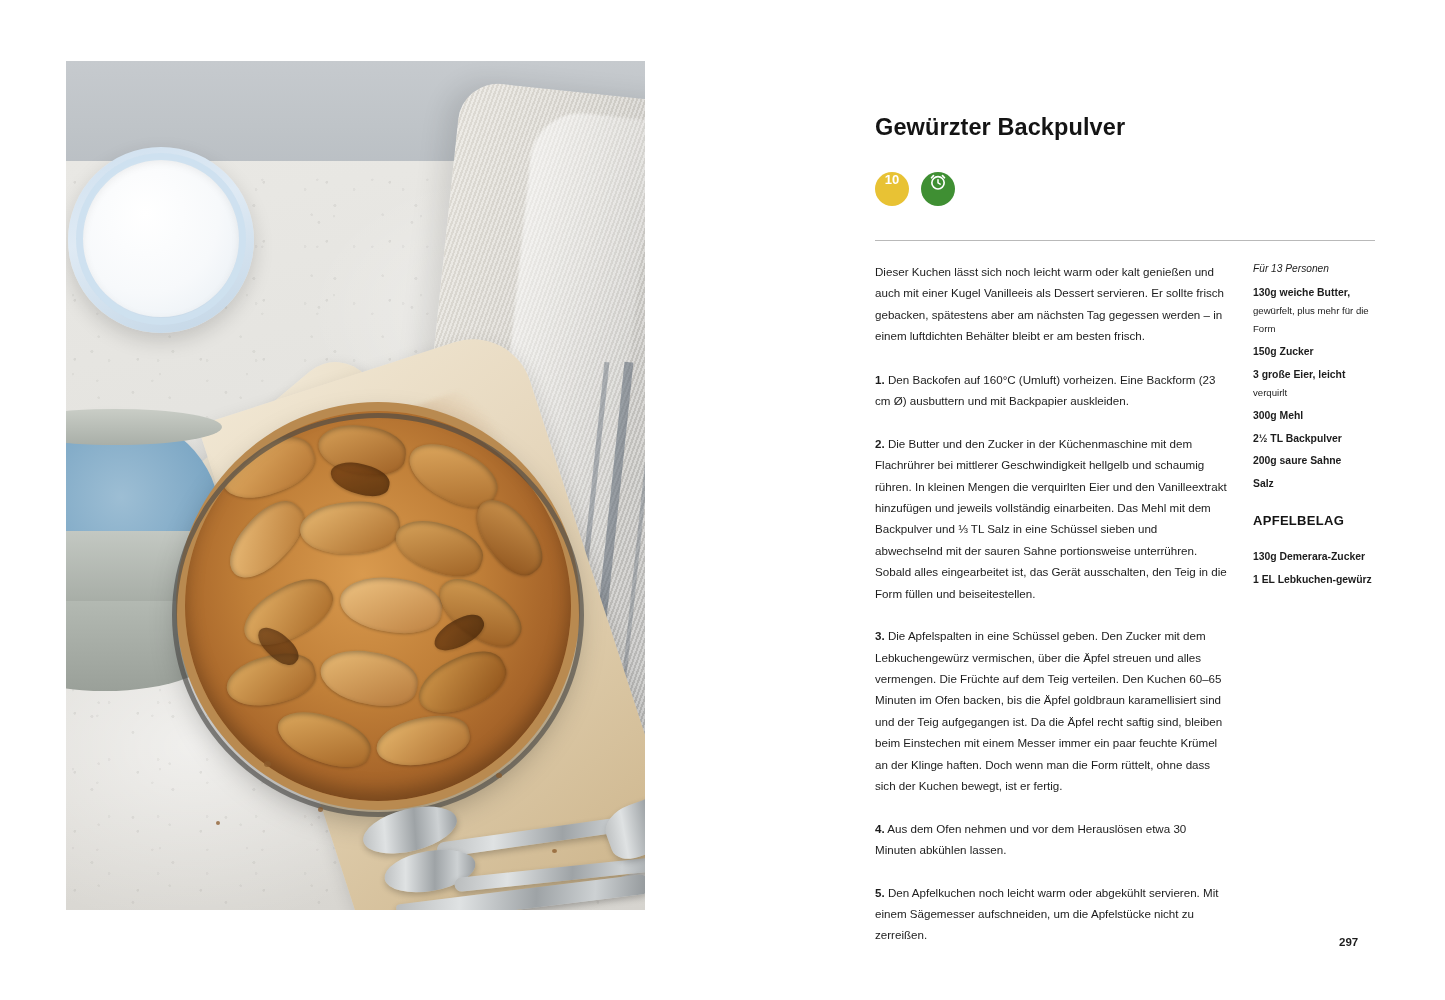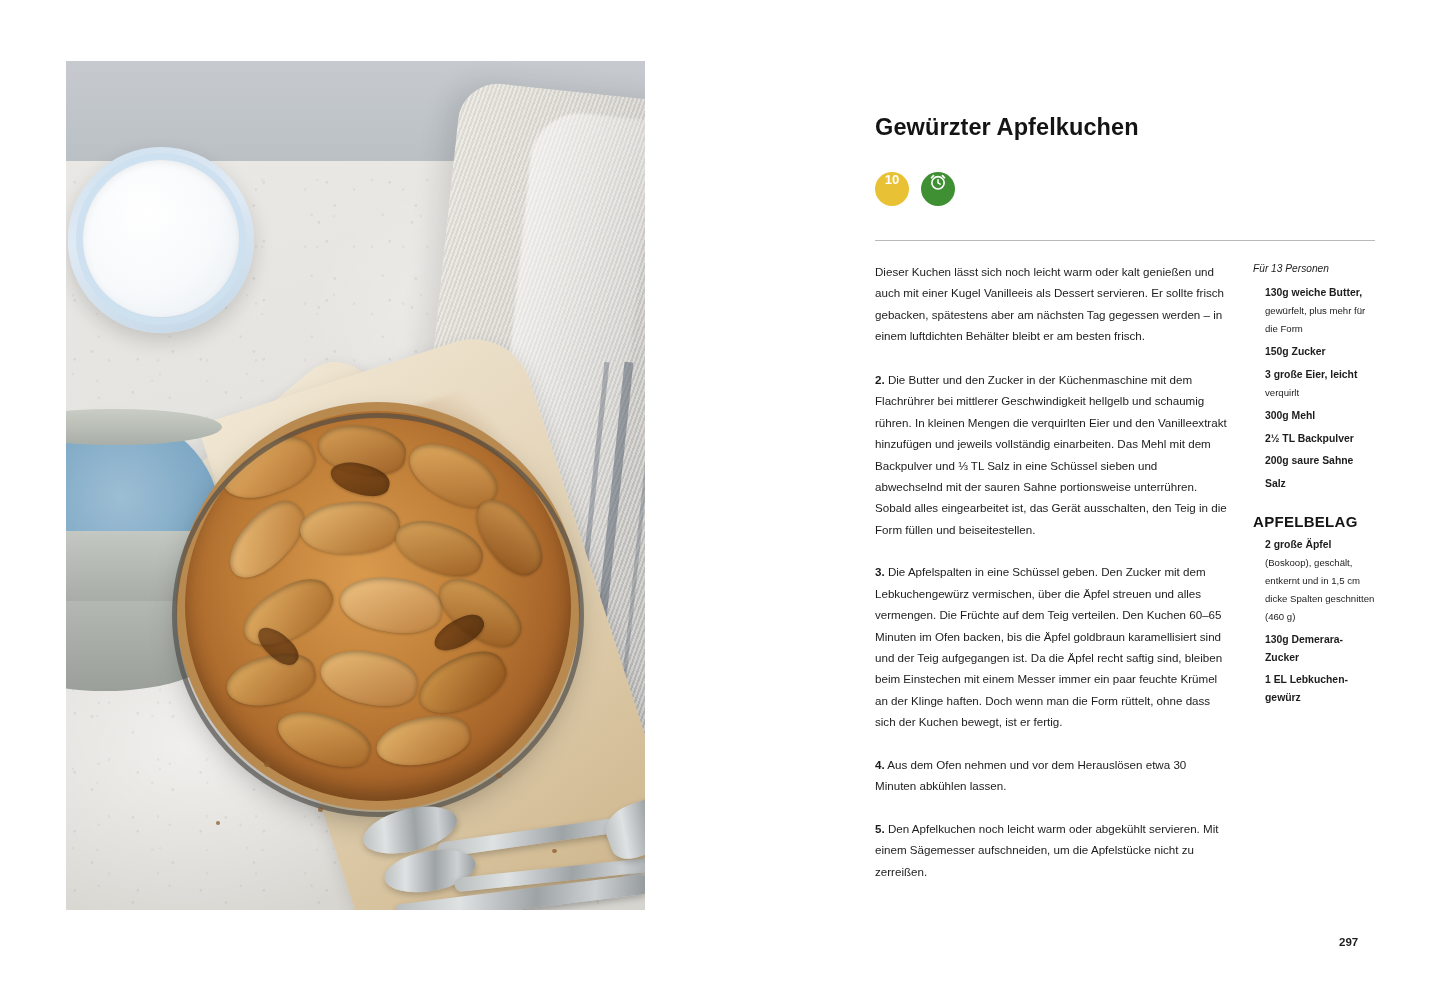--- a/index.html
+++ b/index.html
@@ -305,32 +305,32 @@
     font-style: italic;
     font-size: 10.2px;
     line-height: 1.6;
     color: #1c1c1c;
     margin: 0 0 7px 0;
   }
   .ing-item {
     font-size: 10.4px;
     line-height: 1.72;
     color: #1c1c1c;
-    margin: 0 0 5px 12px;
+    margin: 0 0 5px 0;
     font-weight: bold;
   }
   .ing-item .qual {
     font-weight: normal;
     font-size: 9.6px;
   }
   .ing-section-title {
-    font-size: 15px;
+    font-size: 13px;
     font-weight: bold;
     letter-spacing: .3px;
-    margin: 20px 0 6px 0;
+    margin: 20px 0 20px 0;
     color: #141414;
   }
 
   #page-number {
     position: absolute;
     left: 617px; top: 936px;
     font-size: 11.5px;
     font-weight: bold;
     color: #1c1c1c;
   }
@@ -396,21 +396,21 @@
     <div class="crumb" style="left:198px; top:700px; width:7px; height:6px;"></div>
     <div class="crumb" style="left:252px; top:746px; width:5px; height:5px;"></div>
     <div class="crumb" style="left:430px; top:712px; width:6px; height:5px;"></div>
     <div class="crumb" style="left:486px; top:788px; width:5px; height:4px;"></div>
     <div class="crumb" style="left:150px; top:760px; width:4px; height:4px;"></div>
   </div>
 </div>
 
 <div id="recipe-page">
 
-  <h1 id="recipe-title">Gewürzter Apfelkuchen</h1>
+  <h1 id="recipe-title">Gewürzter Backpulver</h1>
 
   <div id="badge-row">
     <div class="badge" id="badge-servings">
       <span>10</span>
     </div>
     <div class="badge" id="badge-time">
       <svg width="20" height="20" viewBox="0 0 24 24">
         <circle cx="12" cy="13" r="7.4" fill="none" stroke="#ffffff" stroke-width="2"></circle>
         <path d="M12 9.4 V13 L14.6 14.6" fill="none" stroke="#ffffff" stroke-width="1.8" stroke-linecap="round"></path>
         <path d="M6.6 4.4 L4.2 6.9 M17.4 4.4 L19.8 6.9" stroke="#ffffff" stroke-width="2" stroke-linecap="round"></path>
@@ -419,20 +419,24 @@
   </div>
 
   <div id="divider"></div>
 
   <div id="content-cols">
 
     <div id="method-col">
       <p class="intro">Dieser Kuchen lässt sich noch leicht warm oder kalt genießen und auch mit einer Kugel Vanilleeis als Dessert servieren. Er sollte frisch gebacken, spätestens aber am nächsten Tag gegessen werden – in einem luftdichten Behälter bleibt er am besten frisch.</p>
 
       <p class="step">
+        <span class="step-num">1.</span>
+        <span>Den Backofen auf 160°C (Umluft) vorheizen. Eine Backform (23 cm Ø) ausbuttern und mit Backpapier auskleiden.</span>
+      </p>
+      <p class="step">
         <span class="step-num">2.</span>
         <span>Die Butter und den Zucker in der Küchenmaschine mit dem Flachrührer bei mittlerer Geschwindigkeit hellgelb und schaumig rühren. In kleinen Mengen die verquirlten Eier und den Vanilleextrakt hinzufügen und jeweils vollständig einarbeiten. Das Mehl mit dem Backpulver und ⅓ TL Salz in eine Schüssel sieben und abwechselnd mit der sauren Sahne portionsweise unterrühren. Sobald alles eingearbeitet ist, das Gerät ausschalten, den Teig in die Form füllen und beiseitestellen.</span>
       </p>
       <p class="step">
         <span class="step-num">3.</span>
         <span>Die Apfelspalten in eine Schüssel geben. Den Zucker mit dem Lebkuchengewürz vermischen, über die Äpfel streuen und alles vermengen. Die Früchte auf dem Teig verteilen. Den Kuchen 60–65 Minuten im Ofen backen, bis die Äpfel goldbraun karamellisiert sind und der Teig aufgegangen ist. Da die Äpfel recht saftig sind, bleiben beim Einstechen mit einem Messer immer ein paar feuchte Krümel an der Klinge haften. Doch wenn man die Form rüttelt, ohne dass sich der Kuchen bewegt, ist er fertig.</span>
       </p>
       <p class="step">
         <span class="step-num">4.</span>
         <span>Aus dem Ofen nehmen und vor dem Herauslösen etwa 30 Minuten abkühlen lassen.</span>
@@ -471,24 +475,20 @@
         <span class="qual"></span>
       </p>
       <p class="ing-item">
         <span>Salz</span>
         <span class="qual"></span>
       </p>
 
       <p class="ing-section-title">APFELBELAG</p>
 
       <p class="ing-item">
-        <span>2 große Äpfel</span>
-        <span class="qual">(Boskoop), geschält, entkernt und in 1,5 cm dicke Spalten geschnitten (460 g)</span>
-      </p>
-      <p class="ing-item">
         <span>130g Demerara-Zucker</span>
         <span class="qual"></span>
       </p>
       <p class="ing-item">
         <span>1 EL Lebkuchen-gewürz</span>
         <span class="qual"></span>
       </p>
     </div>
 
   </div>

